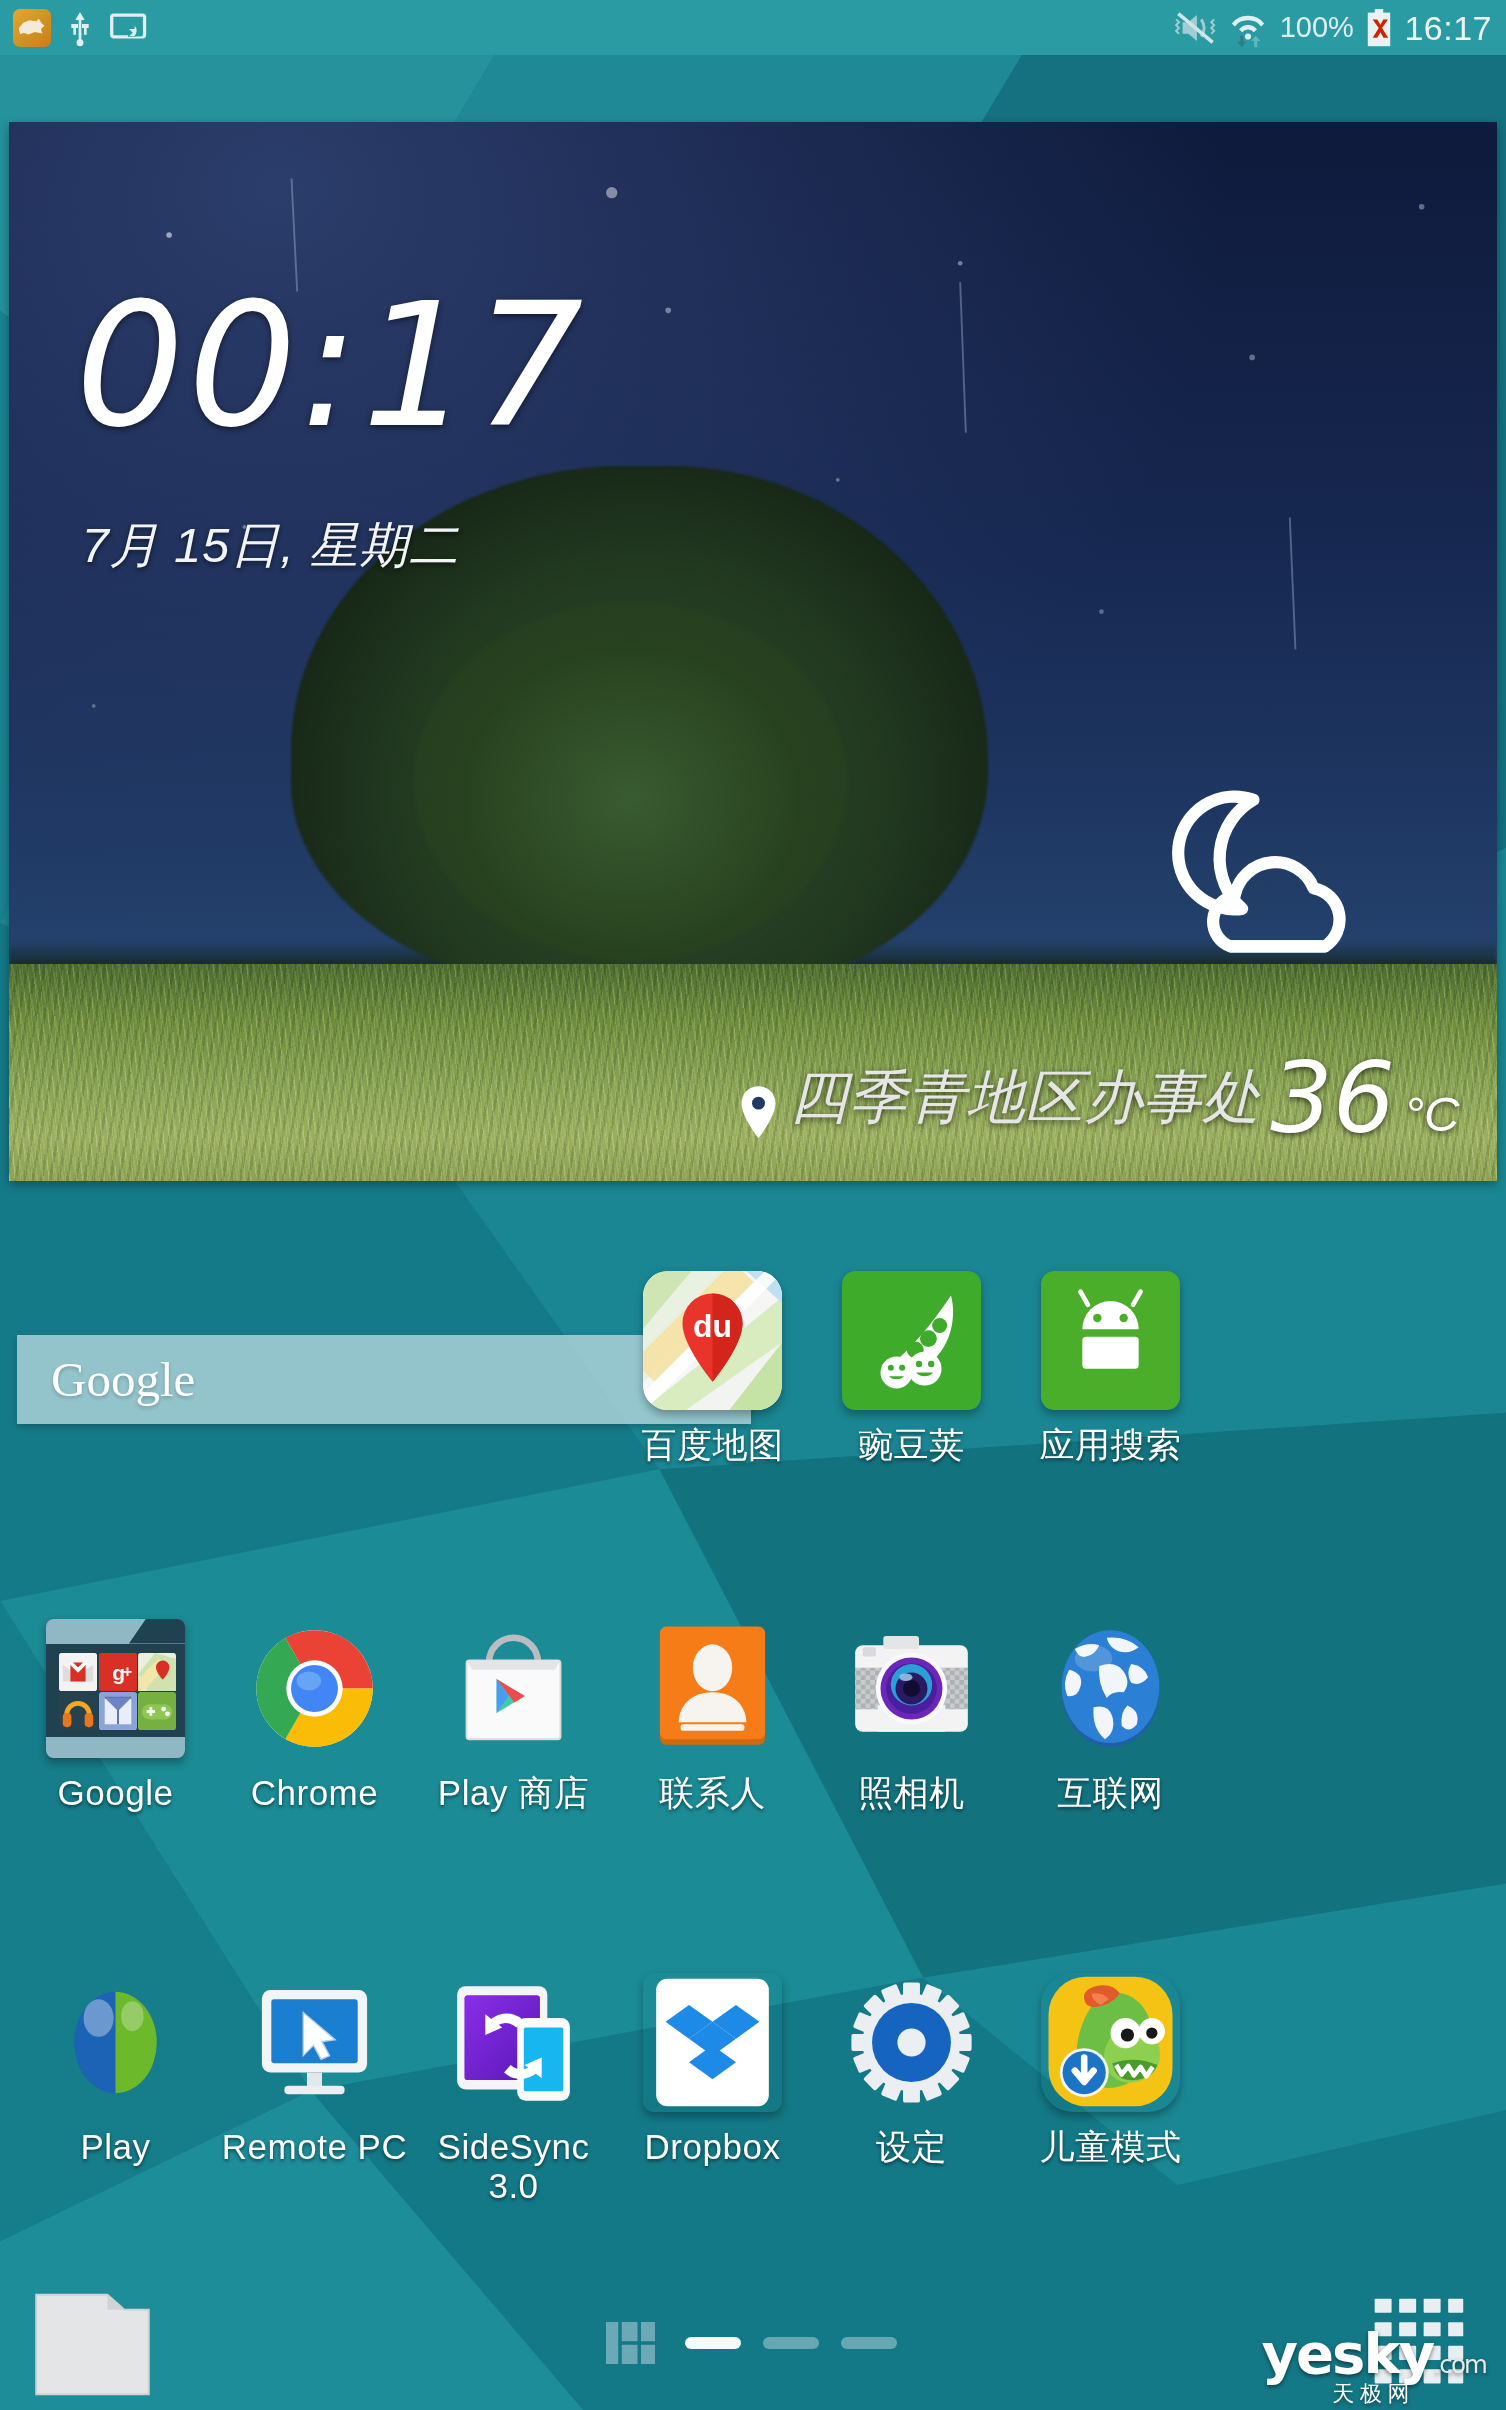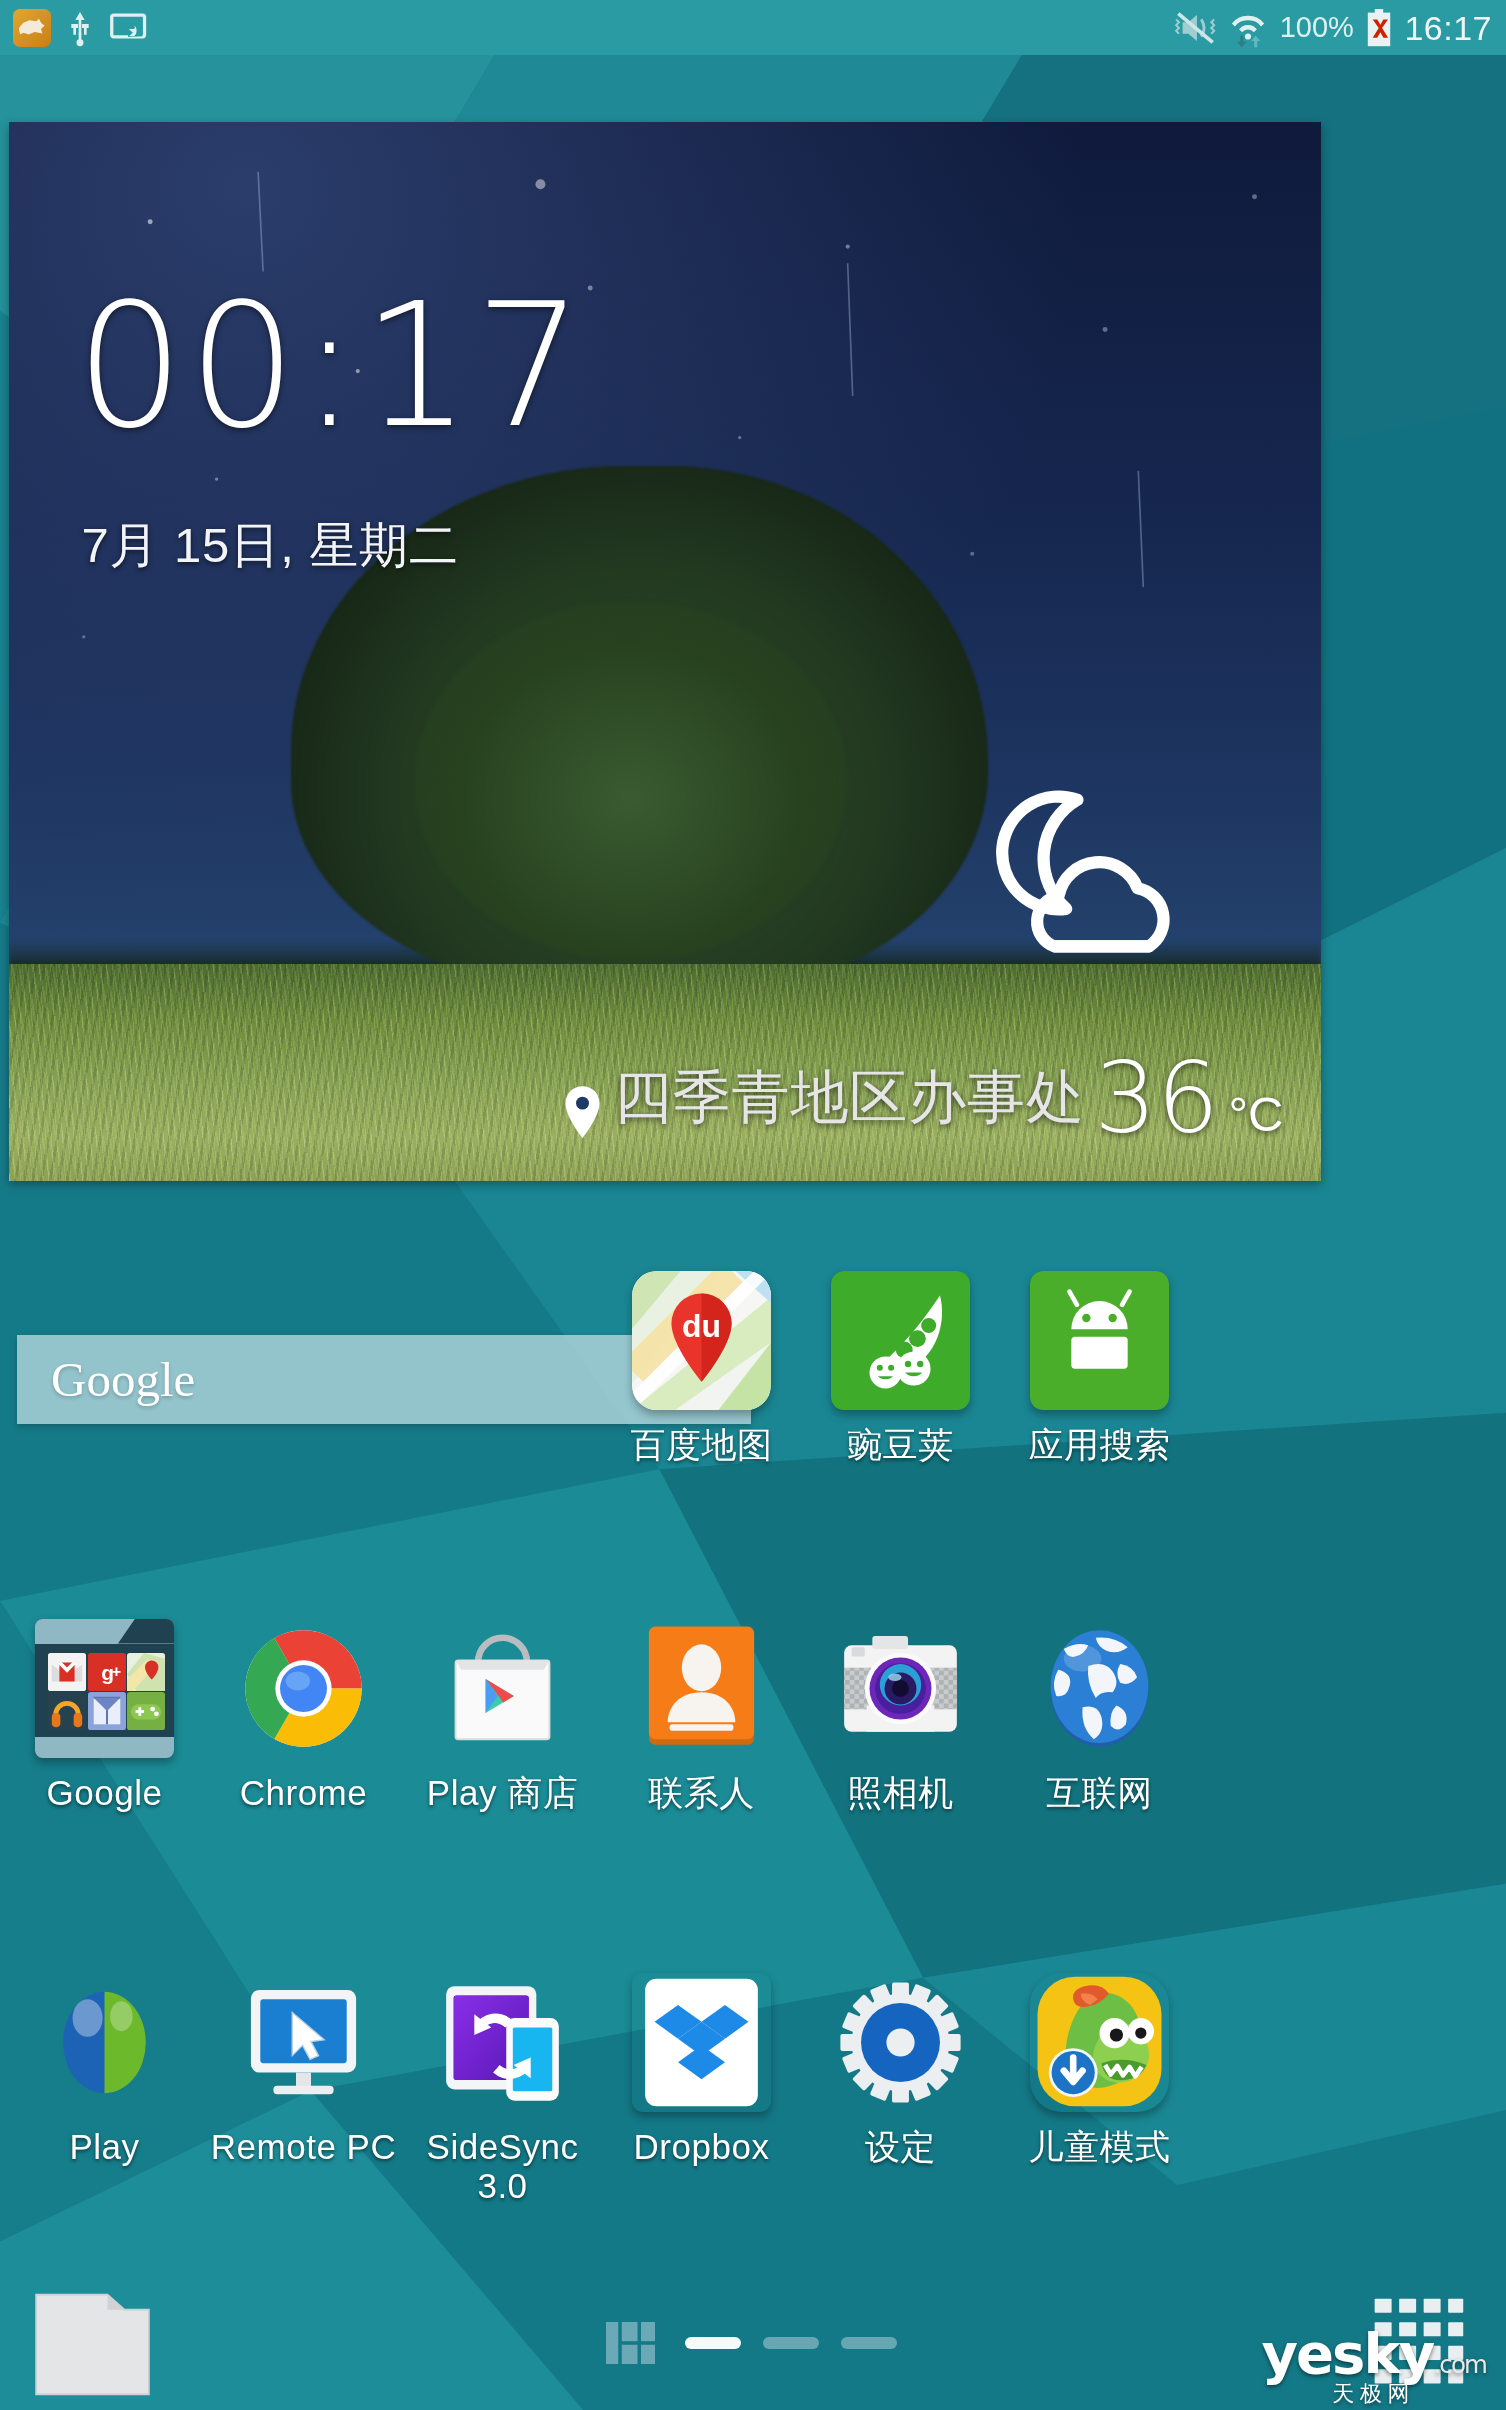--- a/index.html
+++ b/index.html
@@ -30,24 +30,25 @@
   .notif-app-icon::before {
     content:""; position:absolute; left:5.6px; top:9.4px; width:26px; height:19px;
     background:#f3ead8;
     clip-path:polygon(0% 55%,18% 25%,42% 12%,68% 18%,78% 5%,88% 28%,100% 40%,86% 58%,92% 82%,62% 74%,38% 88%,20% 78%,6% 86%);
   }
   .sb-time { color:#eef6f6; font-size:34px; letter-spacing:0.5px; line-height:1; }
   .sb-pct  { color:#dff0f0; font-size:29px; line-height:1; }
 
   
   #widget {
-    position:absolute; left:9.4px; top:122px; width:1312px; height:1059px;
+    position:absolute; left:9.4px; top:122px; width:1488px; height:1059px;
     z-index:10; overflow:hidden;
     box-shadow:0 3.8px 9.4px rgba(0,0,0,.35);
     background:#15234a;
+    font-style:italic;
   }
   #widget .sky { position:absolute; inset:0; background:
       radial-gradient(ellipse at 18% 6%, #2b3d6b 0%, rgba(43,61,107,0) 55%),
       linear-gradient(180deg,#0f1a3c 0%,#16274f 38%,#1d3560 62%,#22406b 76%,#2a4c73 86%,#335a77 100%); }
   #widget .stars { position:absolute; inset:0; }
   #widget .tree {
     position:absolute; left:282px; bottom:188px; width:697px; height:527px;
     background:radial-gradient(ellipse at 50% 62%, #2f4a2a 0%, #233a21 48%, #162616 76%, rgba(12,20,14,0) 100%);
     border-radius:48% 46% 40% 44%/ 54% 56% 42% 40%;
     filter:blur(0.9px);
@@ -106,21 +107,21 @@
   }
   #searchbar .g-logo {
     margin-left:34px; font-family:"Liberation Serif","DejaVu Serif",serif;
     font-size:49px; color:#fff; letter-spacing:0px; line-height:1;
     text-shadow:0 1.9px 3.8px rgba(0,0,0,.22);
   }
   #searchbar .mic { margin-left:auto; margin-right:36px; }
 
   
   #grid { position:absolute; left:0; top:1271px; width:1507px; z-index:20; }
-  .row { display:flex; position:absolute; left:5px; width:1194px; }
+  .row { display:flex; position:absolute; left:16px; width:1194px; }
   .cell {
     width:250px; display:flex; flex-direction:column; align-items:center;
   }
   .cell .ico { width:139px; height:139px; position:relative; }
   .cell .lbl {
     margin-top:15px; color:#fff; font-size:35px; text-align:center;
     line-height:1.12; text-shadow:0 1.9px 3.8px rgba(0,0,0,.55); letter-spacing:0.5px;
     max-width:235px;
   }
   .cell.empty { visibility:hidden; }

